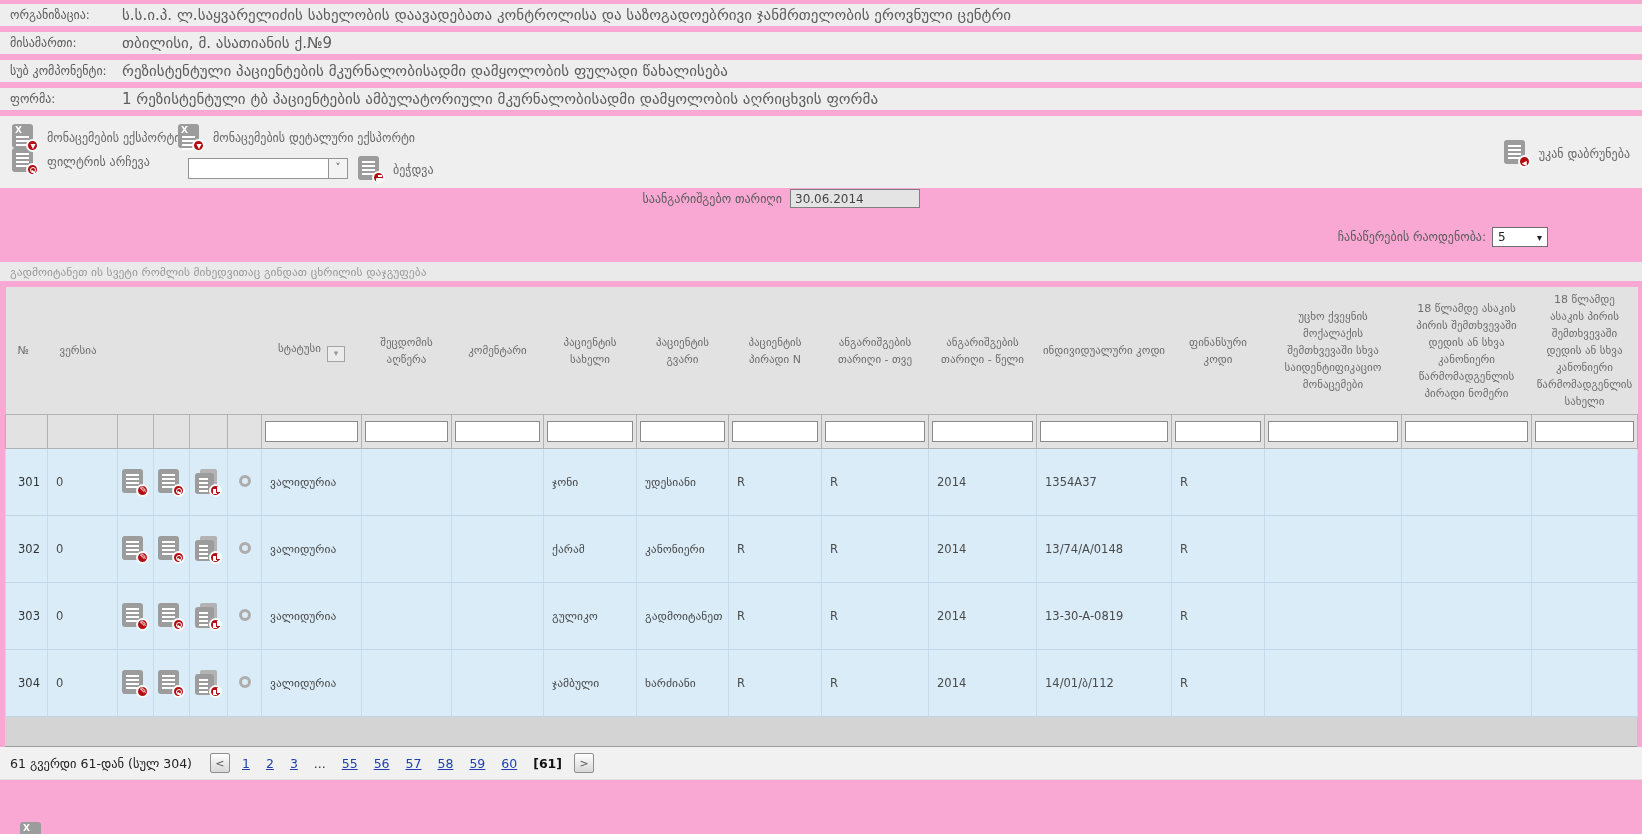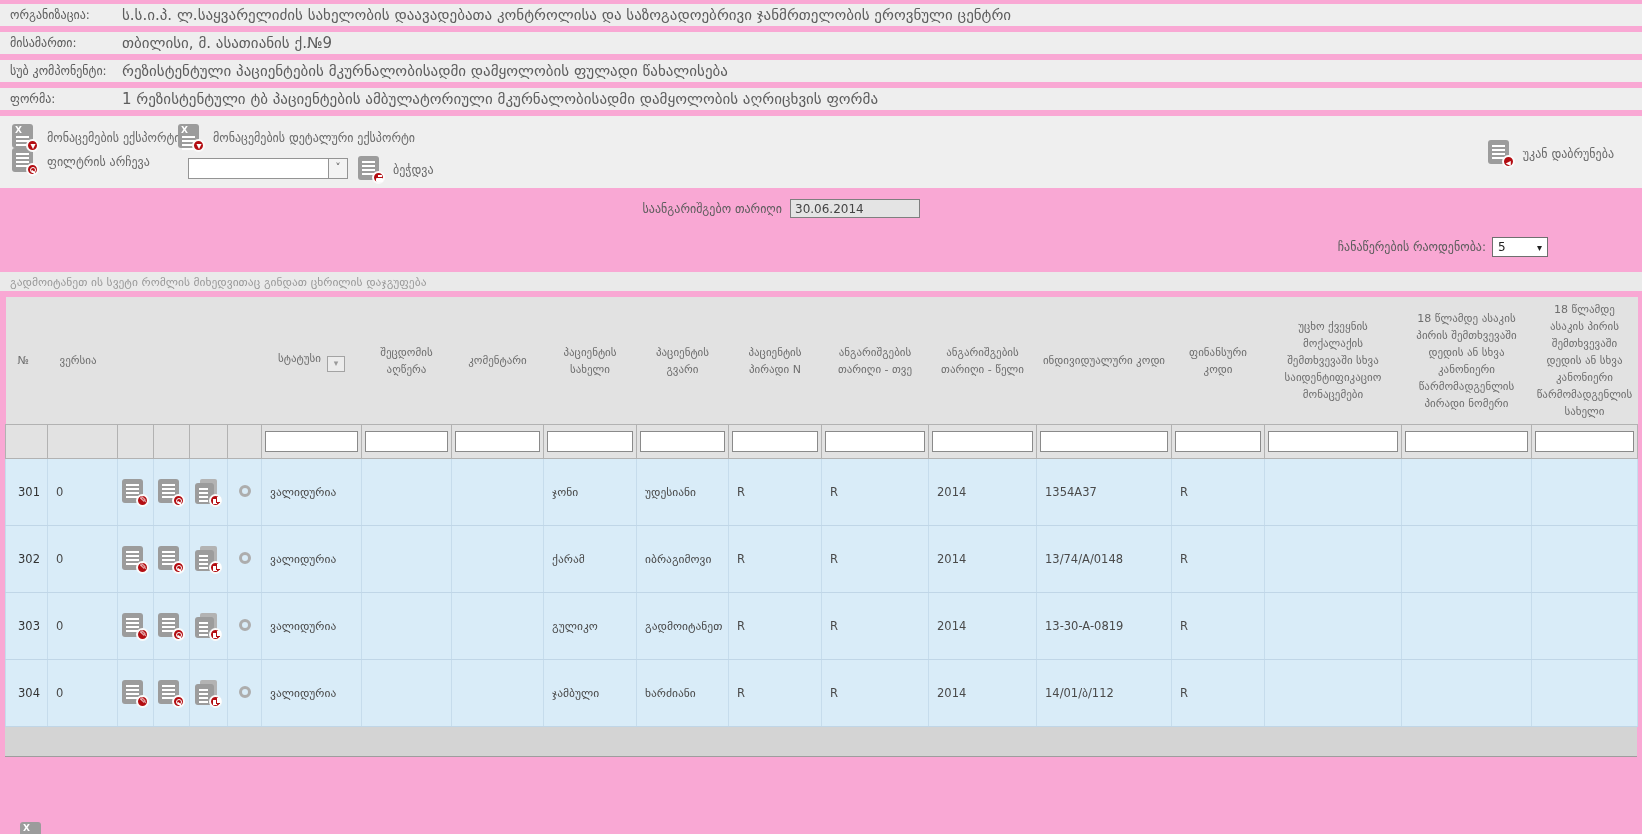--- a/index.html
+++ b/index.html
@@ -38,30 +38,30 @@
   .badge-copy::after { content:""; position:absolute; left:5.5px; top:1.5px; width:4px; height:5px; background:#fff; box-shadow:-1px 1px 0 #b30d12; }
   .badge-print::before{ content:""; position:absolute; left:2px; top:4.5px; width:7px; height:4px; background:#fff; border-radius:1px; }
   .badge-print::after { content:""; position:absolute; left:3.5px; top:2px; width:4px; height:2px; background:#fff; }
 
   
   .toolbar { position:relative; background:#efefef; height:72px; margin-top:2px; }
   .tb-item { position:absolute; display:flex; align-items:center; gap:8px; font-size:12px; color:#6b6b6b; cursor:pointer; }
   .tb-label { white-space:nowrap; }
   .tb-export { left:12px; top:8px; }
   .tb-detailed { left:178px; top:8px; }
-  .tb-back { right:28px; top:24px;justify-content:space-between; }
+  .tb-back { right:12px; top:24px;justify-content:space-between; }
   .tb-filter { left:12px; top:32px; }
   .tb-print { left:358px; top:40px; }
   .select-box { position:absolute; left:188px; top:42px; width:160px; height:21px; background:#fff; border:1px solid #949494; cursor:pointer; }
   .select-box .sel-btn { position:absolute; right:0; top:0; width:19px; height:100%; background:#f3f3f3; border-left:1px solid #949494;
                          display:flex; align-items:center; justify-content:center; }
   .select-box .sel-btn::after { content:"˅"; font-size:11px; color:#5a5a5a; margin-top:-2px; }
 
   
-  .date-row { position:relative; height:26px; margin-top:10px; }
+  .date-row { position:relative; height:26px; }
   .date-label { position:absolute; left:612px; width:170px; text-align:right; font-size:12px; color:#5d5d5d; top:4px; }
   .date-input { position:absolute; left:790px; top:1px; width:130px; height:19px; background:#e4e4e4; border:1px solid #7f7f7f;
                 font-family:"DejaVu Sans",sans-serif; font-size:12px; color:#444; padding:0 4px; }
   .records-row { display:flex; justify-content:flex-end; align-items:center; gap:6px; padding-right:94px; margin-top:12px; height:22px; }
   .records-label { font-size:12px; color:#5d5d5d; }
   .mini-select { width:56px; height:20px; background:#fff; border:1px solid #6f6f6f; display:flex; align-items:center;
                  justify-content:space-between; padding:0 5px; font-size:12px; color:#222; cursor:pointer; }
   .mini-select .car::after { content:"▾"; font-size:10px; color:#222; }
 
   
@@ -300,21 +300,21 @@
                   <span class="doc-lines"></span>
                 </span><span class="badge badge-mag"></span></span></td>
             <td class="icon-cell"><span class="icon-wrap"><span class="doc-back"></span><span class="doc-icon doc-front">
                   <span class="doc-lines short"></span>
                 </span><span class="badge badge-copy"></span></span></td>
             <td class="icon-cell"><span class="radio-circle"></span></td>
             <td>ვალიდურია</td>
             <td></td>
             <td></td>
             <td>ქარამ</td>
-            <td>იბრაგიმოვი</td>
+            <td>კანონიერი</td>
             <td>R</td>
             <td>R</td>
             <td>2014</td>
             <td>13/74/A/0148</td>
             <td>R</td>
             <td></td>
             <td></td>
             <td></td>
           </tr>
           <tr>
@@ -369,20 +369,38 @@
             <td>R</td>
             <td></td>
             <td></td>
             <td></td>
           </tr>
         </tbody>
       </table>
   </div>
   <div class="grid-bottom-strip"></div>
 
+  <div class="pagination">
+    <span class="pg-summary">61 გვერდი 61-დან (სულ 304)</span>
+    <a class="pg-btn">&lt;</a>
+    <span class="pg-pages" style="display:inline-flex;align-items:center;">
+        <a class="pg-link">1</a>
+        <a class="pg-link">2</a>
+        <a class="pg-link">3</a>
+        <span class="pg-ellipsis">...</span>
+        <a class="pg-link">55</a>
+        <a class="pg-link">56</a>
+        <a class="pg-link">57</a>
+        <a class="pg-link">58</a>
+        <a class="pg-link">59</a>
+        <a class="pg-link">60</a>
+      </span>
+    <span class="pg-current">[61]</span>
+    <a class="pg-btn">&gt;</a>
+  </div>
 
   <div class="bottom-icon">
     <span class="icon-wrap">
       <span class="doc-icon">
           <span class="xmark">X</span>
         </span>
     </span>
   </div>
 
 </div>

